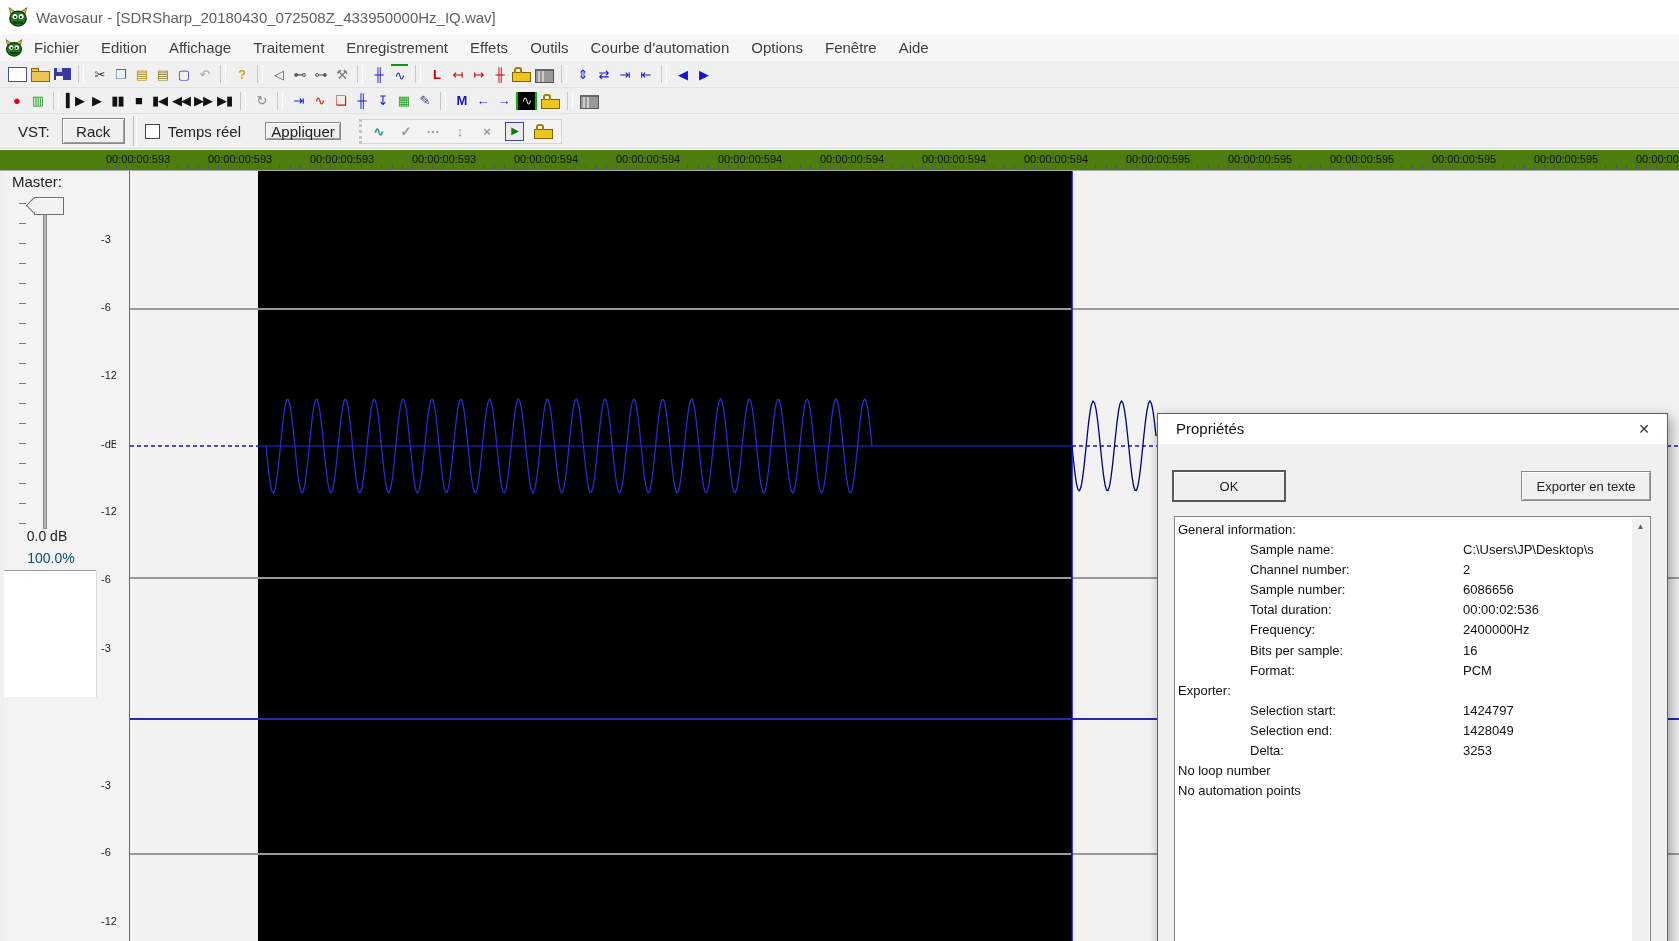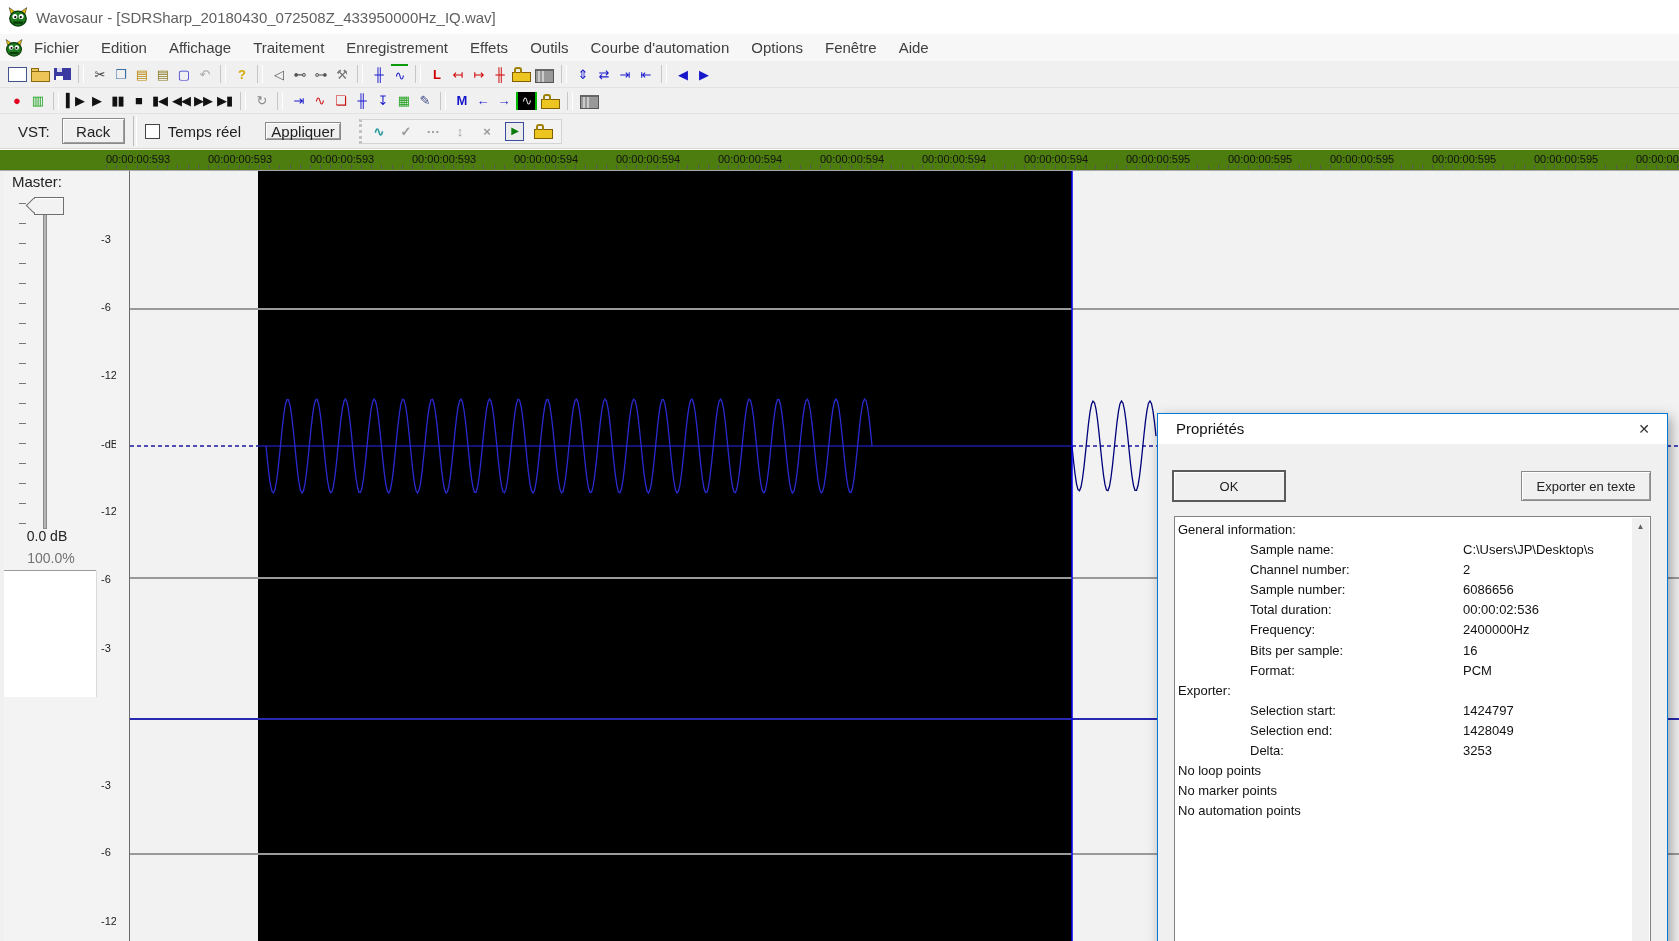--- a/index.html
+++ b/index.html
@@ -59,21 +59,21 @@
   .master{position:absolute;left:0;top:0;width:125px;height:770px;background:#f3f3f3;}
   .m-title{position:absolute;left:8px;top:2px;font-size:15px;color:#222;}
   .m-ticks{position:absolute;left:15px;top:32px;width:7px;height:322px;
            background:repeating-linear-gradient(to bottom,#777 0 1px,transparent 1px 20px);}
   .m-track{position:absolute;left:39px;top:32px;width:2px;height:324px;background:#b5b5b5;border:1px solid #8c8c8c;}
   .m-handle{position:absolute;left:30px;top:26px;width:28px;height:16px;background:#f2f2f2;border:1px solid #6f6f6f;
             box-shadow:inset 1px 1px 0 #fff;}
   .m-handle::before{content:"";position:absolute;left:-7px;top:2px;width:10px;height:10px;background:#f2f2f2;
             border-left:1px solid #6f6f6f;border-bottom:1px solid #6f6f6f;transform:rotate(45deg);}
   .m-db{position:absolute;left:0;top:357px;width:86px;text-align:center;font-size:14px;color:#222;}
-  .m-pct{position:absolute;left:0;top:379px;width:94px;text-align:center;font-size:14px;color:#737373;}
+  .m-pct{position:absolute;left:0;top:379px;width:94px;text-align:center;font-size:14px;color:#0c4a6e;}
   .m-line{position:absolute;left:0;top:399px;width:92px;border-top:1px solid #9a9a9a;}
   .m-white{position:absolute;left:0;top:400px;width:92px;height:126px;background:#ffffff;border-right:1px solid #dadada;}
   .dblabel{position:absolute;left:97px;width:15px;height:14px;overflow:hidden;font-size:11px;color:#222;white-space:nowrap;}
   .wave-edge{position:absolute;left:125px;top:0;width:1px;height:770px;background:#6a6a6a;}
   #wave-svg{position:absolute;left:126px;top:0;}
   
   .dialog{position:absolute;left:1153px;top:242px;width:511px;height:641px;background:#f0f0f0;
           border:1px solid #0078d7;box-shadow:3px 4px 12px rgba(0,0,0,0.35);box-sizing:border-box;z-index:5;}
   .dlg-titlebar{position:absolute;left:0;top:0;width:100%;height:30px;background:#ffffff;}
   .dlg-title{position:absolute;left:18px;top:6px;font-size:15px;color:#111;}
@@ -297,22 +297,21 @@
             <div class="dlg-row"><span class="dlg-lbl ind">Channel number:</span><span class="dlg-val">2</span></div>
             <div class="dlg-row"><span class="dlg-lbl ind">Sample number:</span><span class="dlg-val">6086656</span></div>
             <div class="dlg-row"><span class="dlg-lbl ind">Total duration:</span><span class="dlg-val">00:00:02:536</span></div>
             <div class="dlg-row"><span class="dlg-lbl ind">Frequency:</span><span class="dlg-val">2400000Hz</span></div>
             <div class="dlg-row"><span class="dlg-lbl ind">Bits per sample:</span><span class="dlg-val">16</span></div>
             <div class="dlg-row"><span class="dlg-lbl ind">Format:</span><span class="dlg-val">PCM</span></div>
             <div class="dlg-row"><span class="dlg-lbl">Exporter:</span></div>
             <div class="dlg-row"><span class="dlg-lbl ind">Selection start:</span><span class="dlg-val">1424797</span></div>
             <div class="dlg-row"><span class="dlg-lbl ind">Selection end:</span><span class="dlg-val">1428049</span></div>
             <div class="dlg-row"><span class="dlg-lbl ind">Delta:</span><span class="dlg-val">3253</span></div>
-            <div class="dlg-row"><span class="dlg-lbl">No loop points</span></div>
-            <div class="dlg-row"><span class="dlg-lbl">No marker points</span></div>
+            <div class="dlg-row"><span class="dlg-lbl">No loop number</span></div>
             <div class="dlg-row"><span class="dlg-lbl">No automation points</span></div>
           </div>
         <div class="dlg-scroll">
           <span class="sc-btn sc-up">▲</span>
 
         </div>
       </div>
     </div>
   </div>
 </div>

